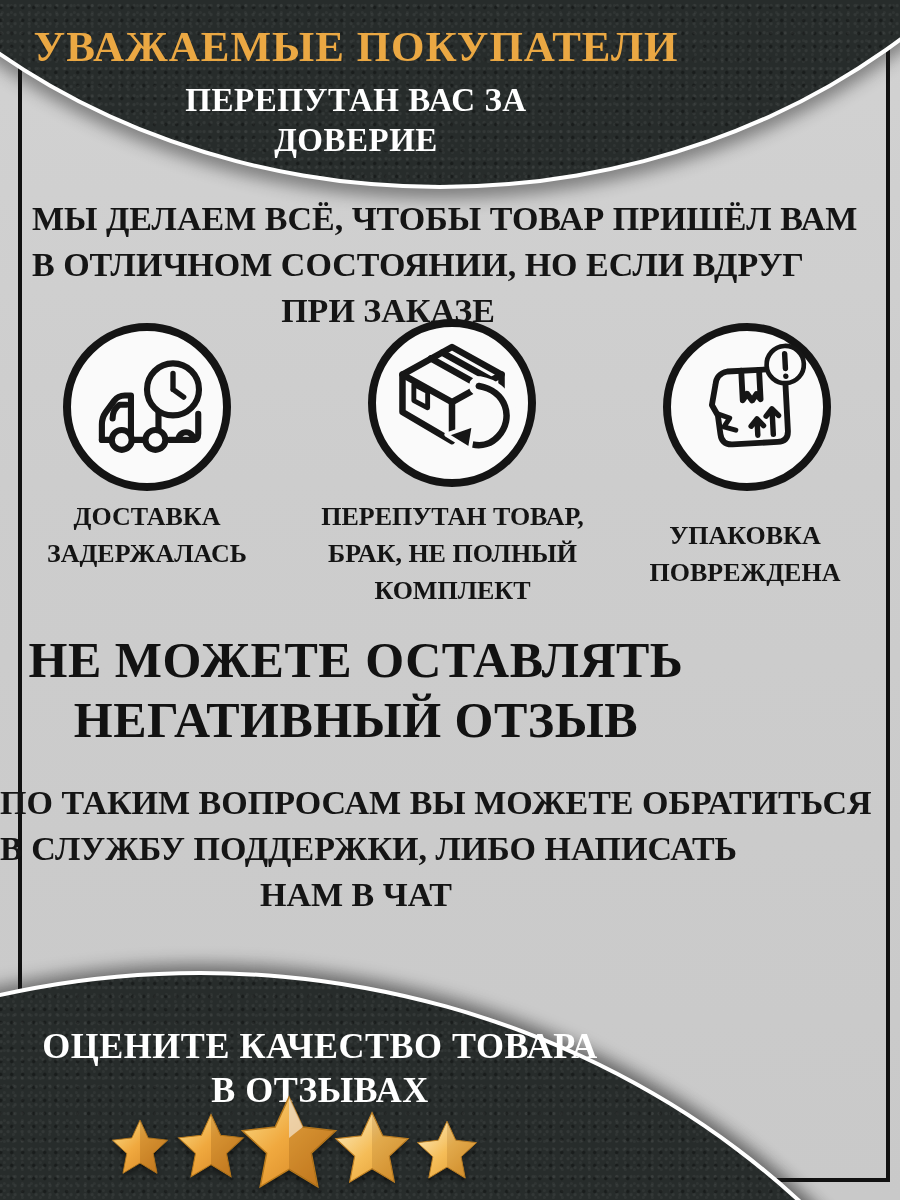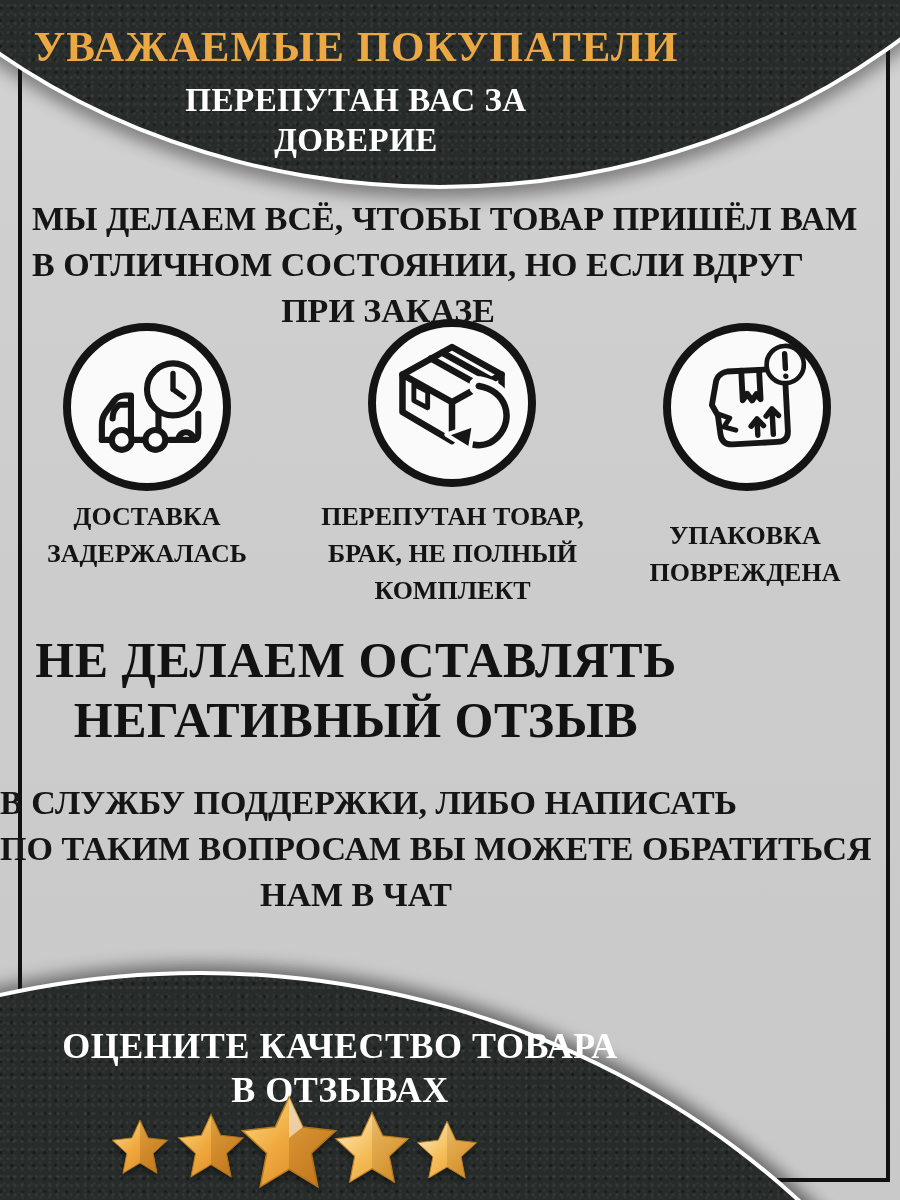--- a/index.html
+++ b/index.html
@@ -28,21 +28,21 @@
 
   
   .txt{position:absolute;left:0;width:712px;text-align:center;z-index:3;}
   .line{display:block;white-space:nowrap;}
   .hdr-title{top:22px;font-size:43px;line-height:50px;color:var(--accent-gold,#eba843);
              letter-spacing:1px;}
   .hdr-sub{top:80px;font-size:33px;line-height:40px;color:#fff;letter-spacing:.5px;}
   .intro{top:196px;font-size:34px;line-height:46px;color:#151515;padding-left:32px;}
   .warning-title{top:630px;font-size:50px;line-height:60px;color:#121212;letter-spacing:.5px;}
   .warning-text{top:780px;font-size:34px;line-height:46px;color:#151515;}
-  .footer-title{top:1024px;width:640px;font-size:36px;line-height:44px;color:#fff;letter-spacing:.5px;padding-left:20px;}
+  .footer-title{top:1024px;width:640px;font-size:36px;line-height:44px;color:#fff;letter-spacing:.5px;}
 
   
   .issue-circle{position:absolute;z-index:3;width:152px;height:152px;border-radius:50%;
      background:#fafafa;border:8px solid #141414;display:flex;align-items:center;justify-content:center;}
   .c1{left:63px;top:323px;} .c2{left:368px;top:319px;} .c3{left:663px;top:323px;}
   .issue-label{position:absolute;z-index:3;text-align:center;font-size:26px;line-height:37px;color:#141414;}
   .l1{left:22px;top:498px;width:250px;}
   .l2{left:315px;top:498px;width:275px;}
   .l3{left:630px;top:502px;width:230px;margin-top:15px;}
 
@@ -148,26 +148,26 @@
         <circle cx="137" cy="48" r="3.5" fill="#161616" stroke="none"></circle>
       </g>
     </svg>
   </div>
   <div class="issue-label l3">
     <span class="line">УПАКОВКА</span>
     <span class="line">ПОВРЕЖДЕНА</span>
   </div>
 
   <div class="txt warning-title">
-    <span class="line">НЕ ДЕЛАЕМ ОСТАВЛЯТЬ</span>
+    <span class="line">НЕ МОЖЕТЕ ОСТАВЛЯТЬ</span>
     <span class="line">НЕГАТИВНЫЙ ОТЗЫВ</span>
   </div>
   <div class="txt warning-text">
+    <span class="line">ПО ТАКИМ ВОПРОСАМ ВЫ МОЖЕТЕ ОБРАТИТЬСЯ</span>
     <span class="line">В СЛУЖБУ ПОДДЕРЖКИ, ЛИБО НАПИСАТЬ</span>
-    <span class="line">ПО ТАКИМ ВОПРОСАМ ВЫ МОЖЕТЕ ОБРАТИТЬСЯ</span>
     <span class="line">НАМ В ЧАТ</span>
   </div>
 
   <div class="txt footer-title">
     <span class="line">ОЦЕНИТЕ КАЧЕСТВО ТОВАРА</span>
     <span class="line">В ОТЗЫВАХ</span>
   </div>
 
   <svg class="star s1" viewBox="0 0 100 100">
     <polygon points="50,2 64.1,32.6 97.6,36.5 72.8,59.4 79.4,93.7 50,76 20.6,93.7 27.2,59.4 2.4,36.5 35.9,32.6" fill="url(#gStar)" stroke="#b97a1d" stroke-width="1.5"></polygon>

